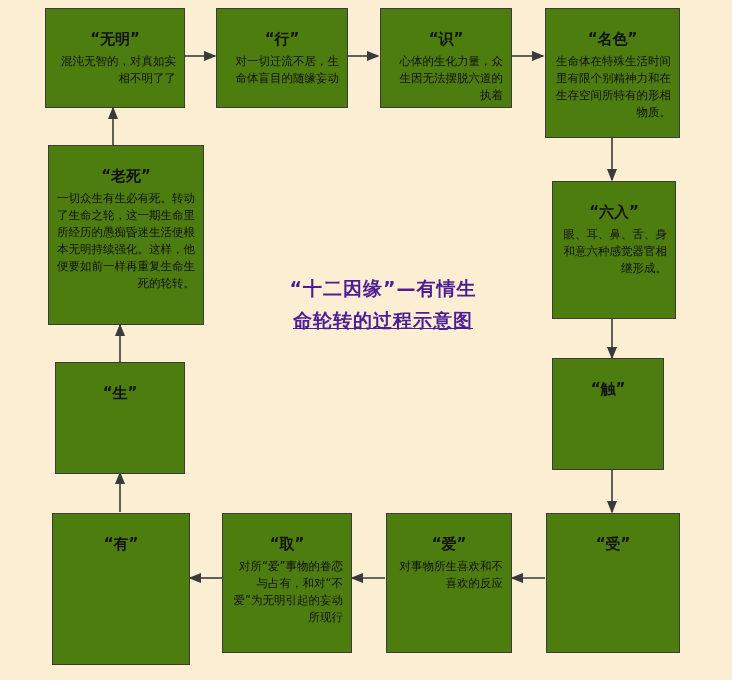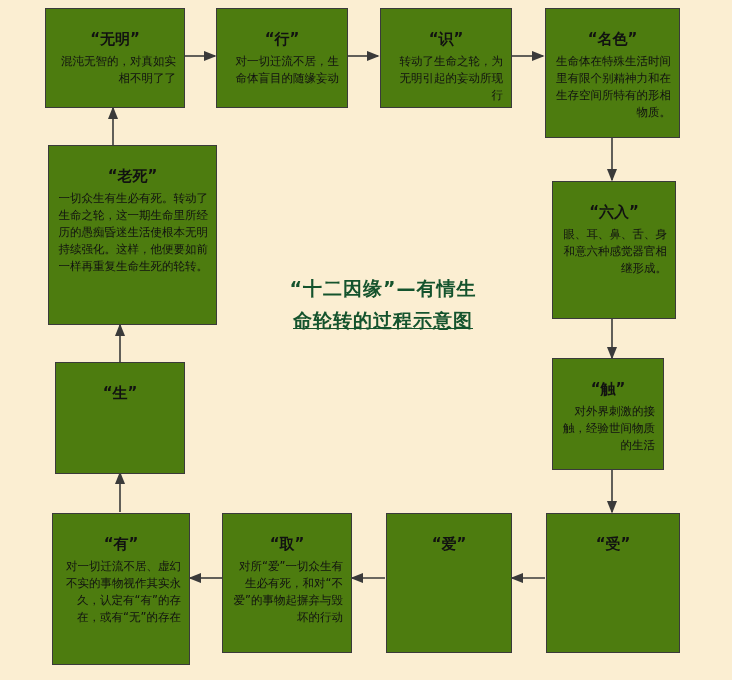--- a/index.html
+++ b/index.html
@@ -40,21 +40,21 @@
     line-height: 17px;
     text-align: right;
     letter-spacing: 0px;
   }
   .center-title {
     position: absolute;
     text-align: center;
     font-size: 19px;
     font-weight: bold;
     line-height: 32px;
-    color: #14532d;
+    color: #4c1d95;
     letter-spacing: 1px;
   }
   .center-title .l2 {
     display: block;
     text-decoration: underline;
   }
   svg.arrows {
     position: absolute;
     left: 0;
     top: 0;
@@ -110,58 +110,57 @@
     <div class="body">混沌无智的，对真如实相不明了了</div>
   </div>
 
   <div class="node" style="left:216px; top:8px; width:132px; height:100px;">
     <div class="title">“行”</div>
     <div class="body">对一切迁流不居，生命体盲目的随缘妄动</div>
   </div>
 
   <div class="node" style="left:380px; top:8px; width:132px; height:100px;">
     <div class="title">“识”</div>
-    <div class="body">转动了生命之轮，为无明引起的妄动所现行</div>
+    <div class="body">心体的生化力量，众生因无法摆脱六道的执着</div>
   </div>
 
   <div class="node" style="left:545px; top:8px; width:135px; height:130px;">
     <div class="title">“名色”</div>
     <div class="body">生命体在特殊生活时间里有限个别精神力和在生存空间所特有的形相物质。</div>
   </div>
 
   <div class="node" style="left:552px; top:181px; width:124px; height:138px;">
     <div class="title">“六入”</div>
     <div class="body">眼、耳、鼻、舌、身和意六种感觉器官相继形成。</div>
   </div>
 
   <div class="node" style="left:552px; top:358px; width:112px; height:112px;">
     <div class="title">“触”</div>
-    <div class="body">对外界刺激的接触，经验世间物质的生活</div>
   </div>
 
   <div class="node" style="left:546px; top:513px; width:134px; height:140px;">
     <div class="title">“受”</div>
   </div>
 
   <div class="node" style="left:386px; top:513px; width:126px; height:140px;">
     <div class="title">“爱”</div>
+    <div class="body">对事物所生喜欢和不喜欢的反应</div>
   </div>
 
   <div class="node" style="left:222px; top:513px; width:130px; height:140px;">
     <div class="title">“取”</div>
-    <div class="body">对所“爱”一切众生有生必有死，和对“不爱”的事物起摒弃与毁坏的行动</div>
+    <div class="body">对所“爱”事物的眷恋与占有，和对“不爱”为无明引起的妄动所现行</div>
   </div>
 
   <div class="node" style="left:52px; top:513px; width:138px; height:152px;">
     <div class="title">“有”</div>
-    <div class="body">对一切迁流不居、虚幻不实的事物视作其实永久，认定有“有”的存在，或有“无”的存在</div>
   </div>
 
   <div class="node" style="left:55px; top:362px; width:130px; height:112px;">
     <div class="title">“生”</div>
   </div>
 
-  <div class="node" style="left:48px; top:145px; width:169px; height:180px;">
+  <div class="node" style="left:48px; top:145px; width:156px; height:180px;">
     <div class="title">“老死”</div>
     <div class="body">一切众生有生必有死。转动了生命之轮，这一期生命里所经历的愚痴昏迷生活使根本无明持续强化。这样，他便要如前一样再重复生命生死的轮转。</div>
   </div>
 
 </div>
 
 </body></html>

